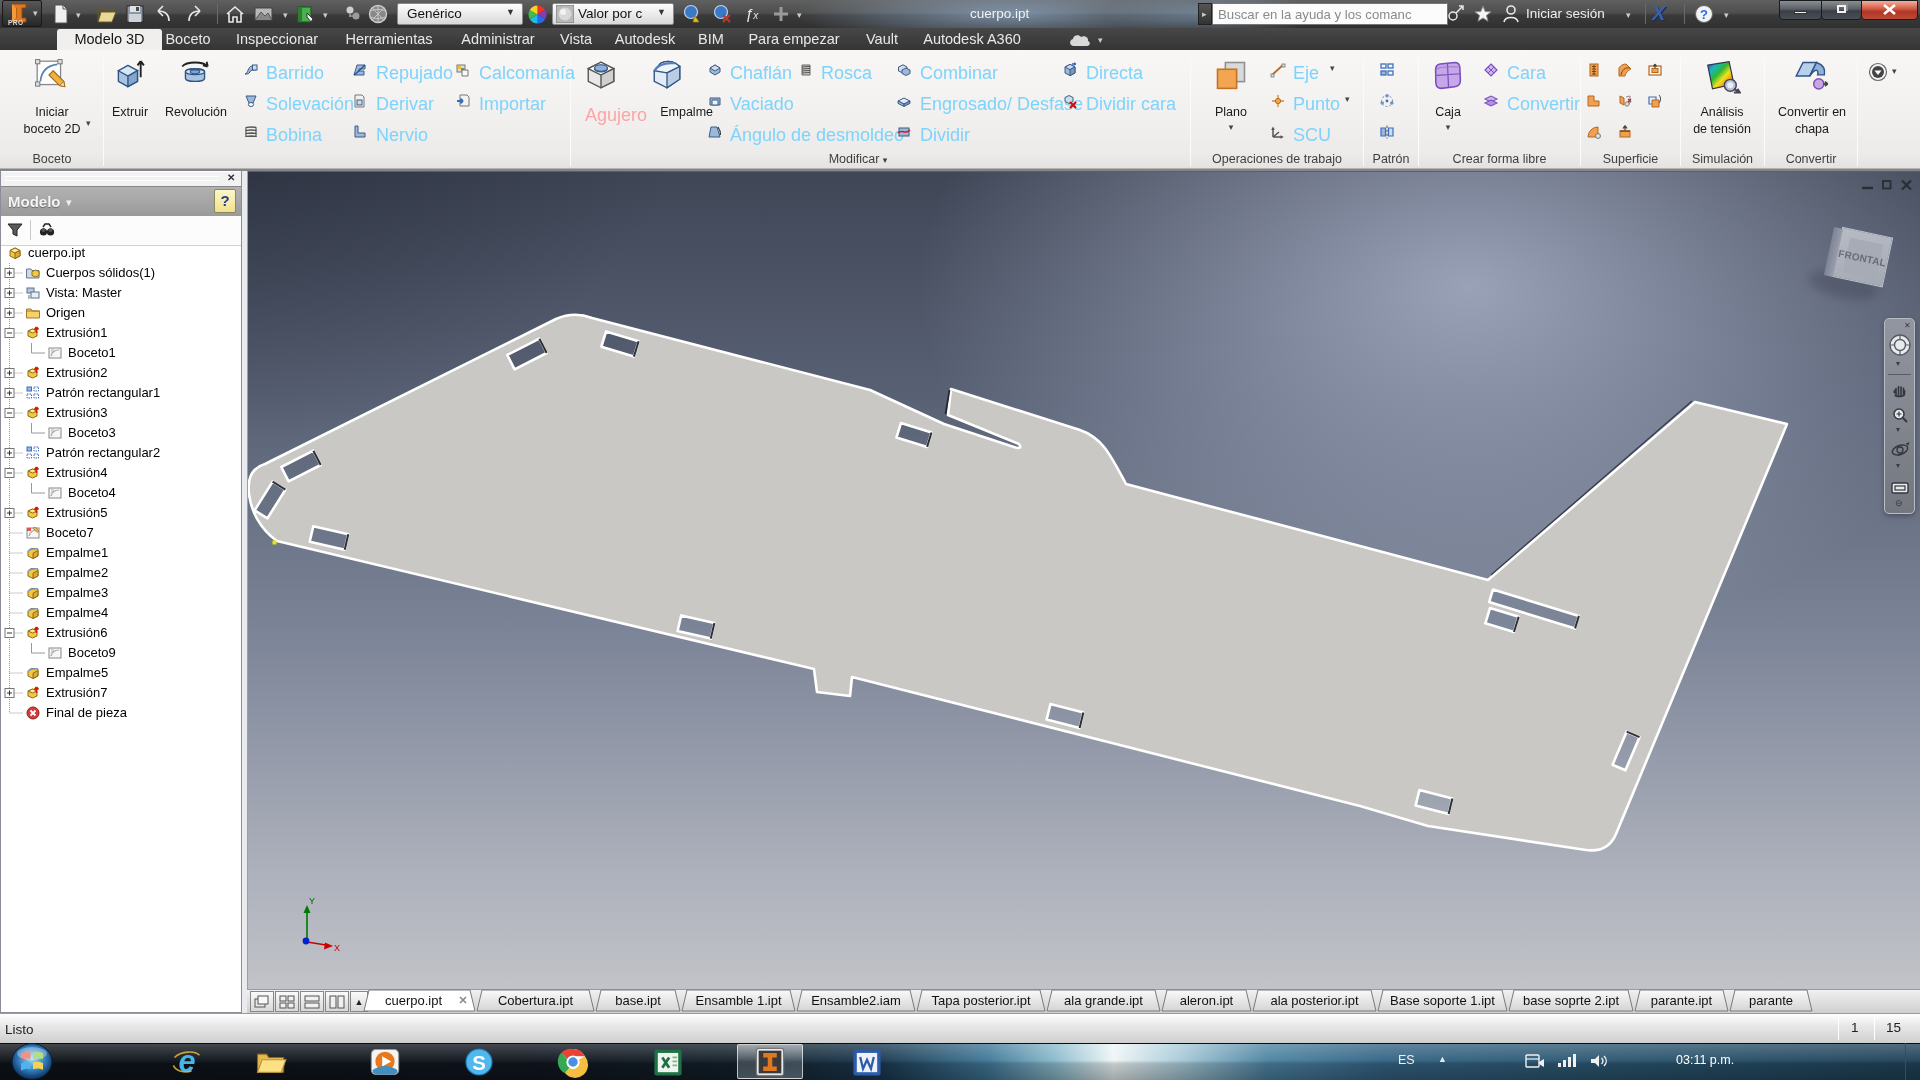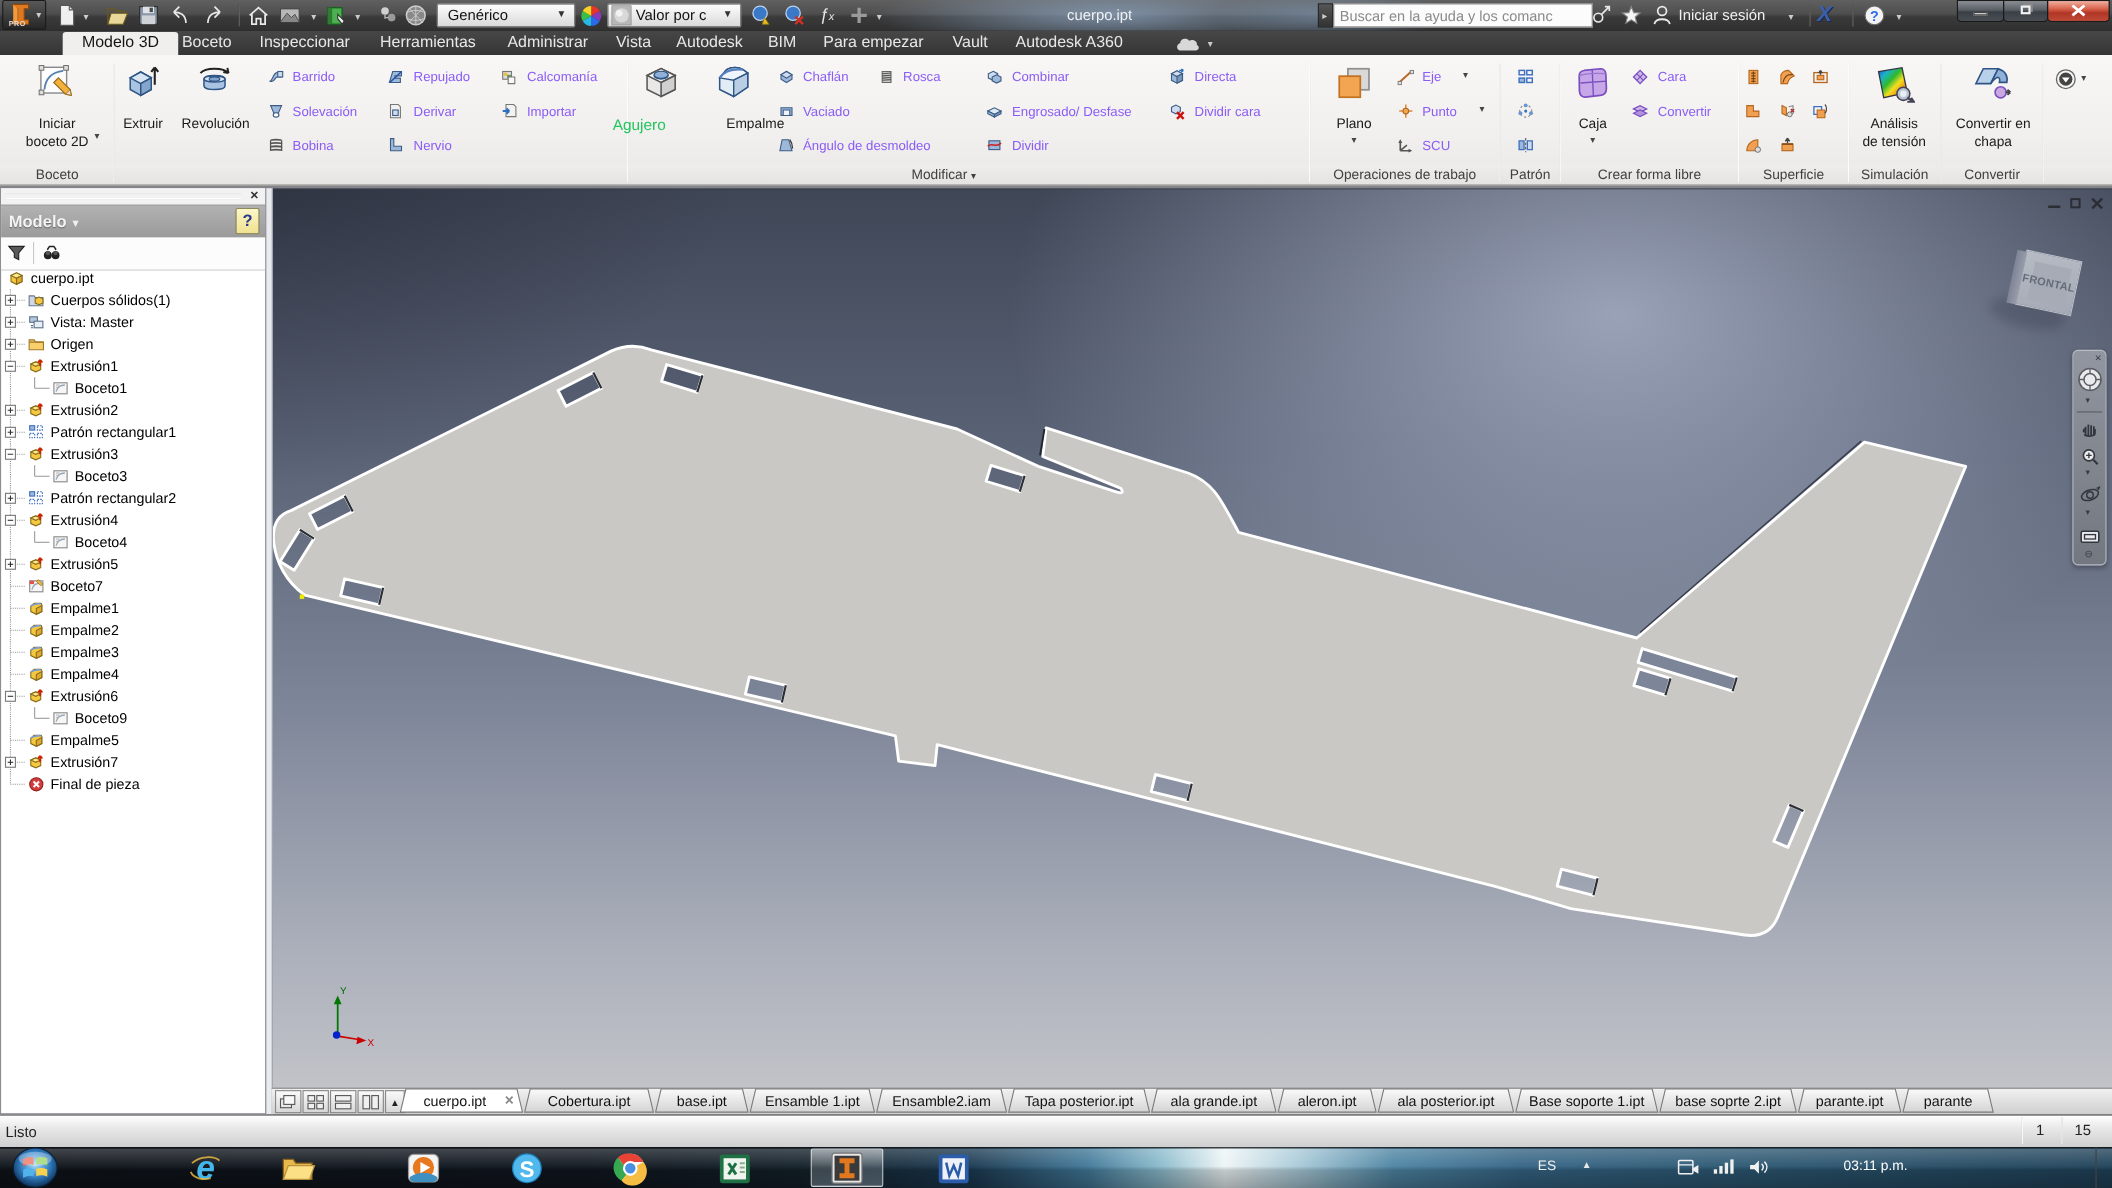--- a/index.html
+++ b/index.html
@@ -1,20 +1,20 @@
 <!DOCTYPE html>
 <html><head><meta charset="utf-8"><style>
 *{margin:0;padding:0;box-sizing:border-box;font-family:"Liberation Sans",sans-serif}
 html,body{width:1920px;height:1080px;overflow:hidden;background:#000}
 .abs{position:absolute}
 .page{position:relative;width:1920px;height:1080px}
 .sep{position:absolute;width:1px;background:#c8c6c4;border-right:1px solid #fbfbfb}
 .glbl{position:absolute;top:150px;height:19px;font-size:12.5px;color:#3f3f3f;text-align:center;line-height:19px;white-space:nowrap}
 .tab{position:absolute;top:29px;height:21px;color:#e8e8e8;font-size:14.5px;line-height:21px;text-align:center;white-space:nowrap}
-.smalltxt{position:absolute;font-size:12px;color:#8b5cf6;white-space:nowrap}
+.smalltxt{position:absolute;font-size:18px;color:#7dd3fc;white-space:nowrap}
 .treerow{position:absolute;font-size:13px;color:#000;white-space:nowrap;height:20px;line-height:20px}
 </style></head><body>
 <div class="page">
 <div class="abs" style="left:0px;top:0px;width:1920px;height:28px;background:linear-gradient(180deg,#606060 0%,#4e4e4e 45%,#3a3a3a 55%,#303030 100%);"></div>
 <div class="abs" style="left:500px;top:0px;width:1040px;height:28px;background:radial-gradient(ellipse 300px 42px at 49% 50%,rgba(158,188,222,0.62),rgba(158,188,222,0) 72%);"></div>
 <div class="abs" style="left:1060px;top:0px;width:300px;height:28px;background:radial-gradient(ellipse 150px 35px at 50% 50%,rgba(148,182,218,0.5),rgba(148,182,218,0) 70%);"></div>
 <div class="abs" style="left:2px;top:0px;width:40px;height:27px;background:linear-gradient(180deg,#585858,#262626);border:1px solid #1a1a1a;border-radius:2px;"></div>
 <svg class="abs" style="left:8px;top:2px" width="26" height="24" viewBox="0 0 26 24">
       <path d="M4,2 L18,2 L18,6 L14,6 L14,16 L18,16 L18,20 L4,20 L4,16 L8,16 L8,6 L4,6 Z" fill="#e07820" stroke="#8a4a10" stroke-width="1"></path>
       <path d="M4,2 L8,6 L8,16 L4,20 Z" fill="#f29a3e"></path>
@@ -231,21 +231,21 @@
         <path d="M2,8 L8,8 M8,8 L5.4,5.6 M8,8 L5.4,10.4" stroke="#2d6fc0" stroke-width="1.8" fill="none"></path>
       </svg></div>
     <div class="smalltxt" style="left:479px;top:94px">Importar</div>
 <div class="abs" style="left:584px;top:58px"><svg width="34" height="34" viewBox="0 0 32 32">
         <path d="M4,10 L16,4 L28,10 L28,22 L16,28 L4,22 Z" fill="#e8e8e8" stroke="#555" stroke-width="1.3"></path>
         <path d="M4,10 L16,4 L28,10 L16,16 Z" fill="#f8f8f8" stroke="#555" stroke-width="1.3"></path>
         <path d="M16,16 L28,10 L28,22 L16,28 Z" fill="#d0d0d0" stroke="#555" stroke-width="1.3"></path>
         <ellipse cx="16" cy="10" rx="6" ry="3" fill="#5a7ba8" stroke="#2f5585" stroke-width="1.2"></ellipse>
         <ellipse cx="16" cy="9.4" rx="6" ry="3" fill="#8fb0d8" stroke="#2f5585" stroke-width="1"></ellipse>
       </svg></div>
-    <div class="abs" style="left:557px;top:105px;width:90px;text-align:left;font-size:14px;color:#22c55e;white-space:nowrap;">Agujero</div>
+    <div class="abs" style="left:557px;top:105px;width:90px;text-align:right;font-size:18px;color:#fca5a5;white-space:nowrap;">Agujero</div>
 <div class="abs" style="left:650px;top:58px"><svg width="34" height="34" viewBox="0 0 32 32">
         <path d="M4,12 L10,5 C14,2.6 20,2.6 24,5 L28,8 L28,20 L16,28 L4,22 Z" fill="#e2ecf6" stroke="#2f5585" stroke-width="1.3"></path>
         <path d="M10,5 C14,2.6 20,2.6 24,5 L28,8 L16,14 L4,12 Z" fill="#f0f5fb" stroke="#2f5585" stroke-width="1.2"></path>
         <path d="M4,12 C8,6 14,4 24,5" fill="none" stroke="#5580c0" stroke-width="2"></path>
         <path d="M16,14 L28,8 L28,20 L16,28 Z" fill="#b9cde4" stroke="#2f5585" stroke-width="1.2"></path>
       </svg></div>
     <div class="abs" style="left:623px;top:105px;width:90px;text-align:right;font-size:12.5px;color:#1a1a1a;white-space:nowrap;">Empalme</div>
 <div class="abs" style="left:707px;top:62px"><svg width="16" height="16" viewBox="0 0 16 16">
         <path d="M3,6 L8,3 L13,6 L13,10 L8,13 L3,10 Z" fill="#9db8d8" stroke="#3d5c85" stroke-width="1"></path>
         <path d="M3,6 L8,3 L13,6 L8,9 Z" fill="#cddcee" stroke="#3d5c85" stroke-width="1"></path>

